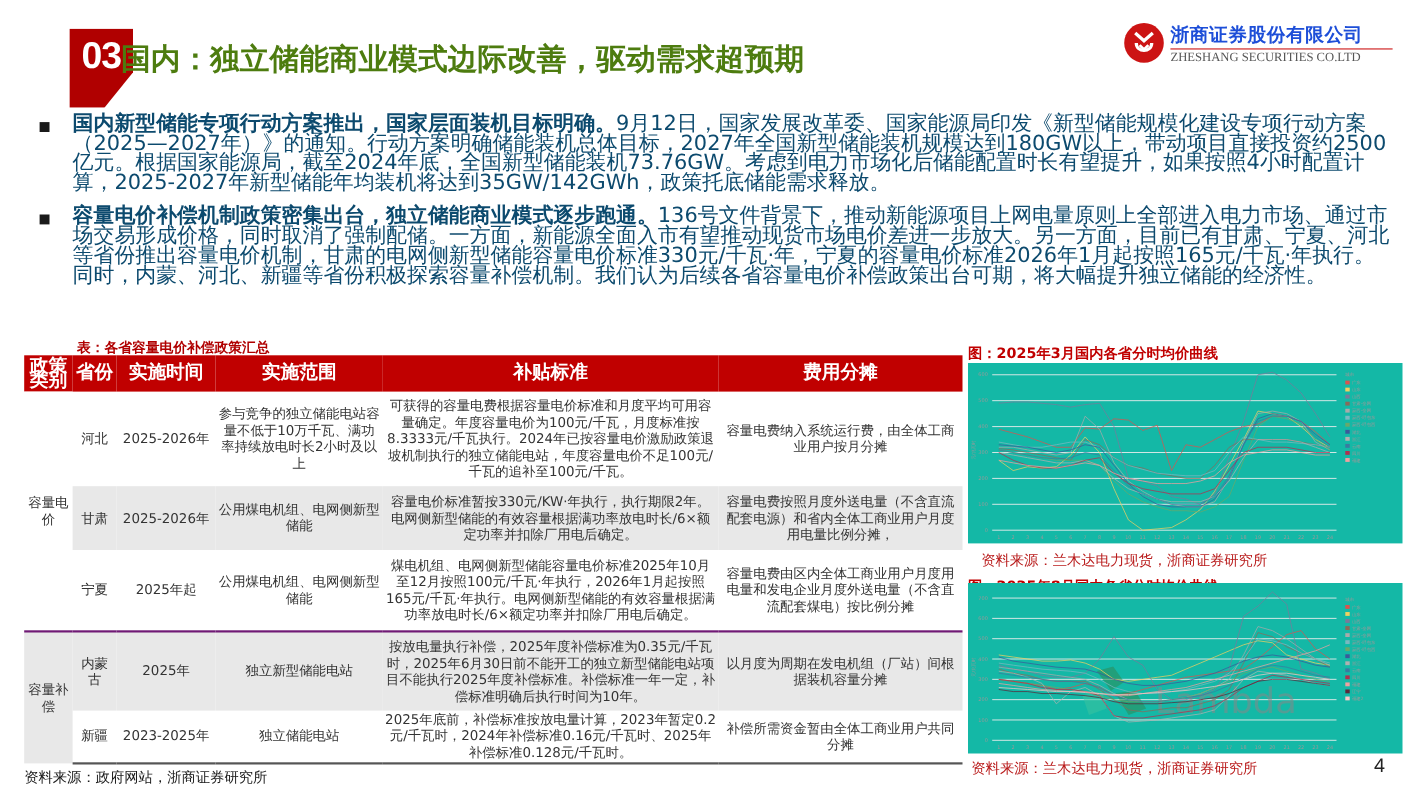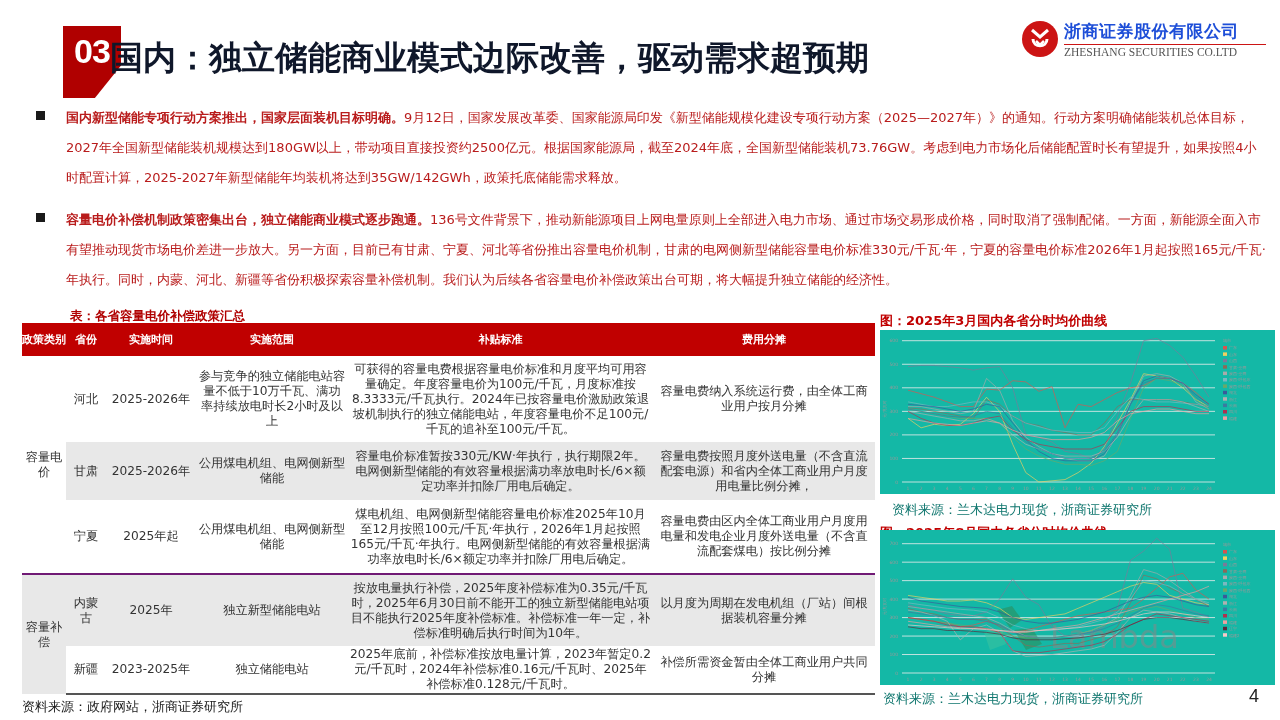--- a/index.html
+++ b/index.html
@@ -4,50 +4,50 @@
 <style>
   * { box-sizing: border-box; margin: 0; padding: 0; }
   html, body { width: 1280px; height: 720px; background: #ffffff; overflow: hidden; }
   body { position: relative; font-family: "DejaVu Sans", "Liberation Sans", sans-serif; color: #1a1a1a; }
 
   
   .sec-badge { position: absolute; left: 20px; top: 26px; width: 58px; height: 72px; background: #b00000;
     clip-path: polygon(0 0, 100% 0, 100% 55%, 55% 100%, 0 100%); margin-left: 43px; }
   .sec-badge span { position: absolute; left: 0; top: 6px; width: 58px; text-align: center; color: #fff;
     font-family: "Liberation Sans", sans-serif; font-weight: bold; font-size: 34px; letter-spacing: -1px; }
-  .page-title { position: absolute; left: 110px; top: 36px; font-size: 33px; font-weight: bold; color: #0f172a; letter-spacing: 0px; }
+  .page-title { position: absolute; left: 110px; top: 36px; font-size: 27px; font-weight: bold; color: #4d7c0f; letter-spacing: 0px; }
 
   .logo { position: absolute; left: 1022px; top: 20px; width: 245px; height: 40px; }
   .logo-circle { position: absolute; left: 0; top: 1px; width: 36px; height: 36px; border-radius: 50%; background: #cc1414; }
   .logo-circle svg { position: absolute; left: 0; top: 0; }
   .logo-cn { position: absolute; left: 42px; top: 0; font-size: 17px; font-weight: bold; color: #1d4ed8; letter-spacing: 0.5px; }
   .logo-line { position: absolute; left: 42px; top: 24px; width: 202px; height: 1px; background: #cc1414; }
   .logo-en { position: absolute; left: 42px; top: 26px; font-family: "Liberation Serif", serif; font-size: 11.5px; color: #555; letter-spacing: 0px; }
 
   
   .bullets { position: absolute; left: 36px; top: 103px; width: 1230px; }
-  .bullet { position: relative; padding-left: 30px; font-size: 13px; line-height: 30px; color: #b91c1c; margin-bottom: 12px; }
+  .bullet { position: relative; padding-left: 30px; font-size: 19px; line-height: 18px; color: #0c4a6e; margin-bottom: 12px; }
   .bullet .sq { position: absolute; left: 0; top: 8px; width: 9px; height: 9px; background: #1a1a1a; }
   .bullet b { font-weight: bold; }
 
   
   .tbl-caption { position: absolute; left: 22px; top: 308px; font-size: 12.5px; font-weight: bold; color: #b00000; margin-left: 48px; }
   .tbl { position: absolute; left: 22px; top: 323px; width: 853px; border-collapse: collapse; table-layout: fixed; font-size: 12.2px; line-height: 15px; }
-  .tbl th { background: #c00000; color: #fff; font-weight: bold; height: 33px; font-size: 11px; line-height: 13px; text-align: center; }
+  .tbl th { background: #c00000; color: #fff; font-weight: bold; height: 33px; font-size: 17px; line-height: 13px; text-align: center; }
   .tbl td { text-align: center; vertical-align: middle; color: #333; padding: 0 2px; }
   .tbl tr.gray td.shade { background: #e8e8e8; }
   .tbl td.cat { background: #fff; }
   .tbl tr.sep td { border-top: 2px solid #701a75; }
   .tbl tr.last td { border-bottom: 2px solid #555; }
   .tbl-source { position: absolute; left: 22px; top: 698px; font-size: 13px; color: #1a1a1a; }
 
   
   .chart-title { position: absolute; font-size: 13px; font-weight: bold; color: #c00000; text-align: left; }
   .chart-box { position: absolute; background: #14b8a6; }
-  .chart-src { position: absolute; font-size: 13px; color: #0f766e; }
+  .chart-src { position: absolute; font-size: 13px; color: #b91c1c; }
   .page-num { position: absolute; left: 1249px; top: 686px; font-size: 18px; font-family: "Liberation Sans", sans-serif; color: #222; }
 </style>
 </head>
 <body>
 
 <div class="sec-badge">
   <span>03</span>
 </div>
 <div class="page-title">国内：独立储能商业模式边际改善，驱动需求超预期</div>
 

